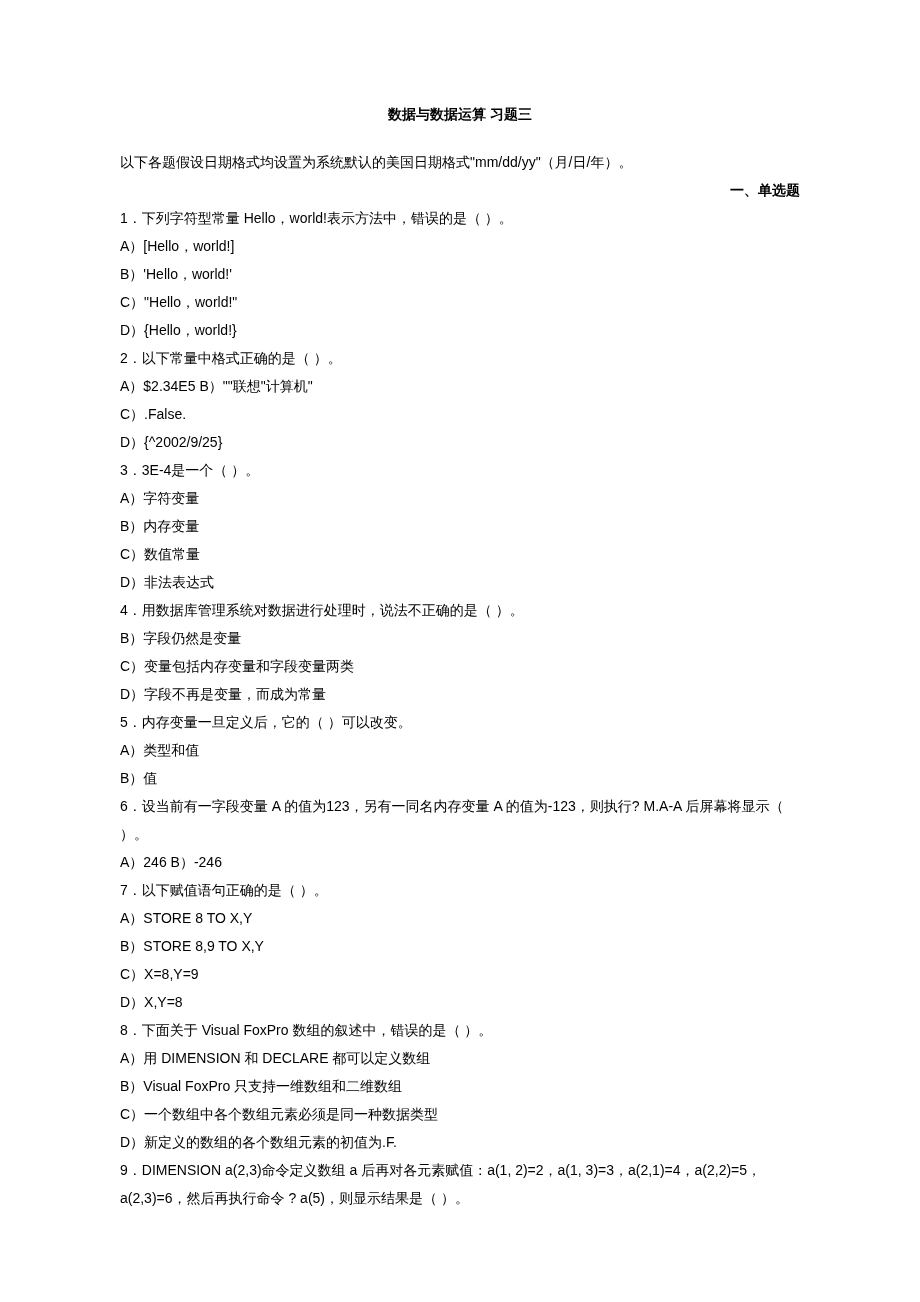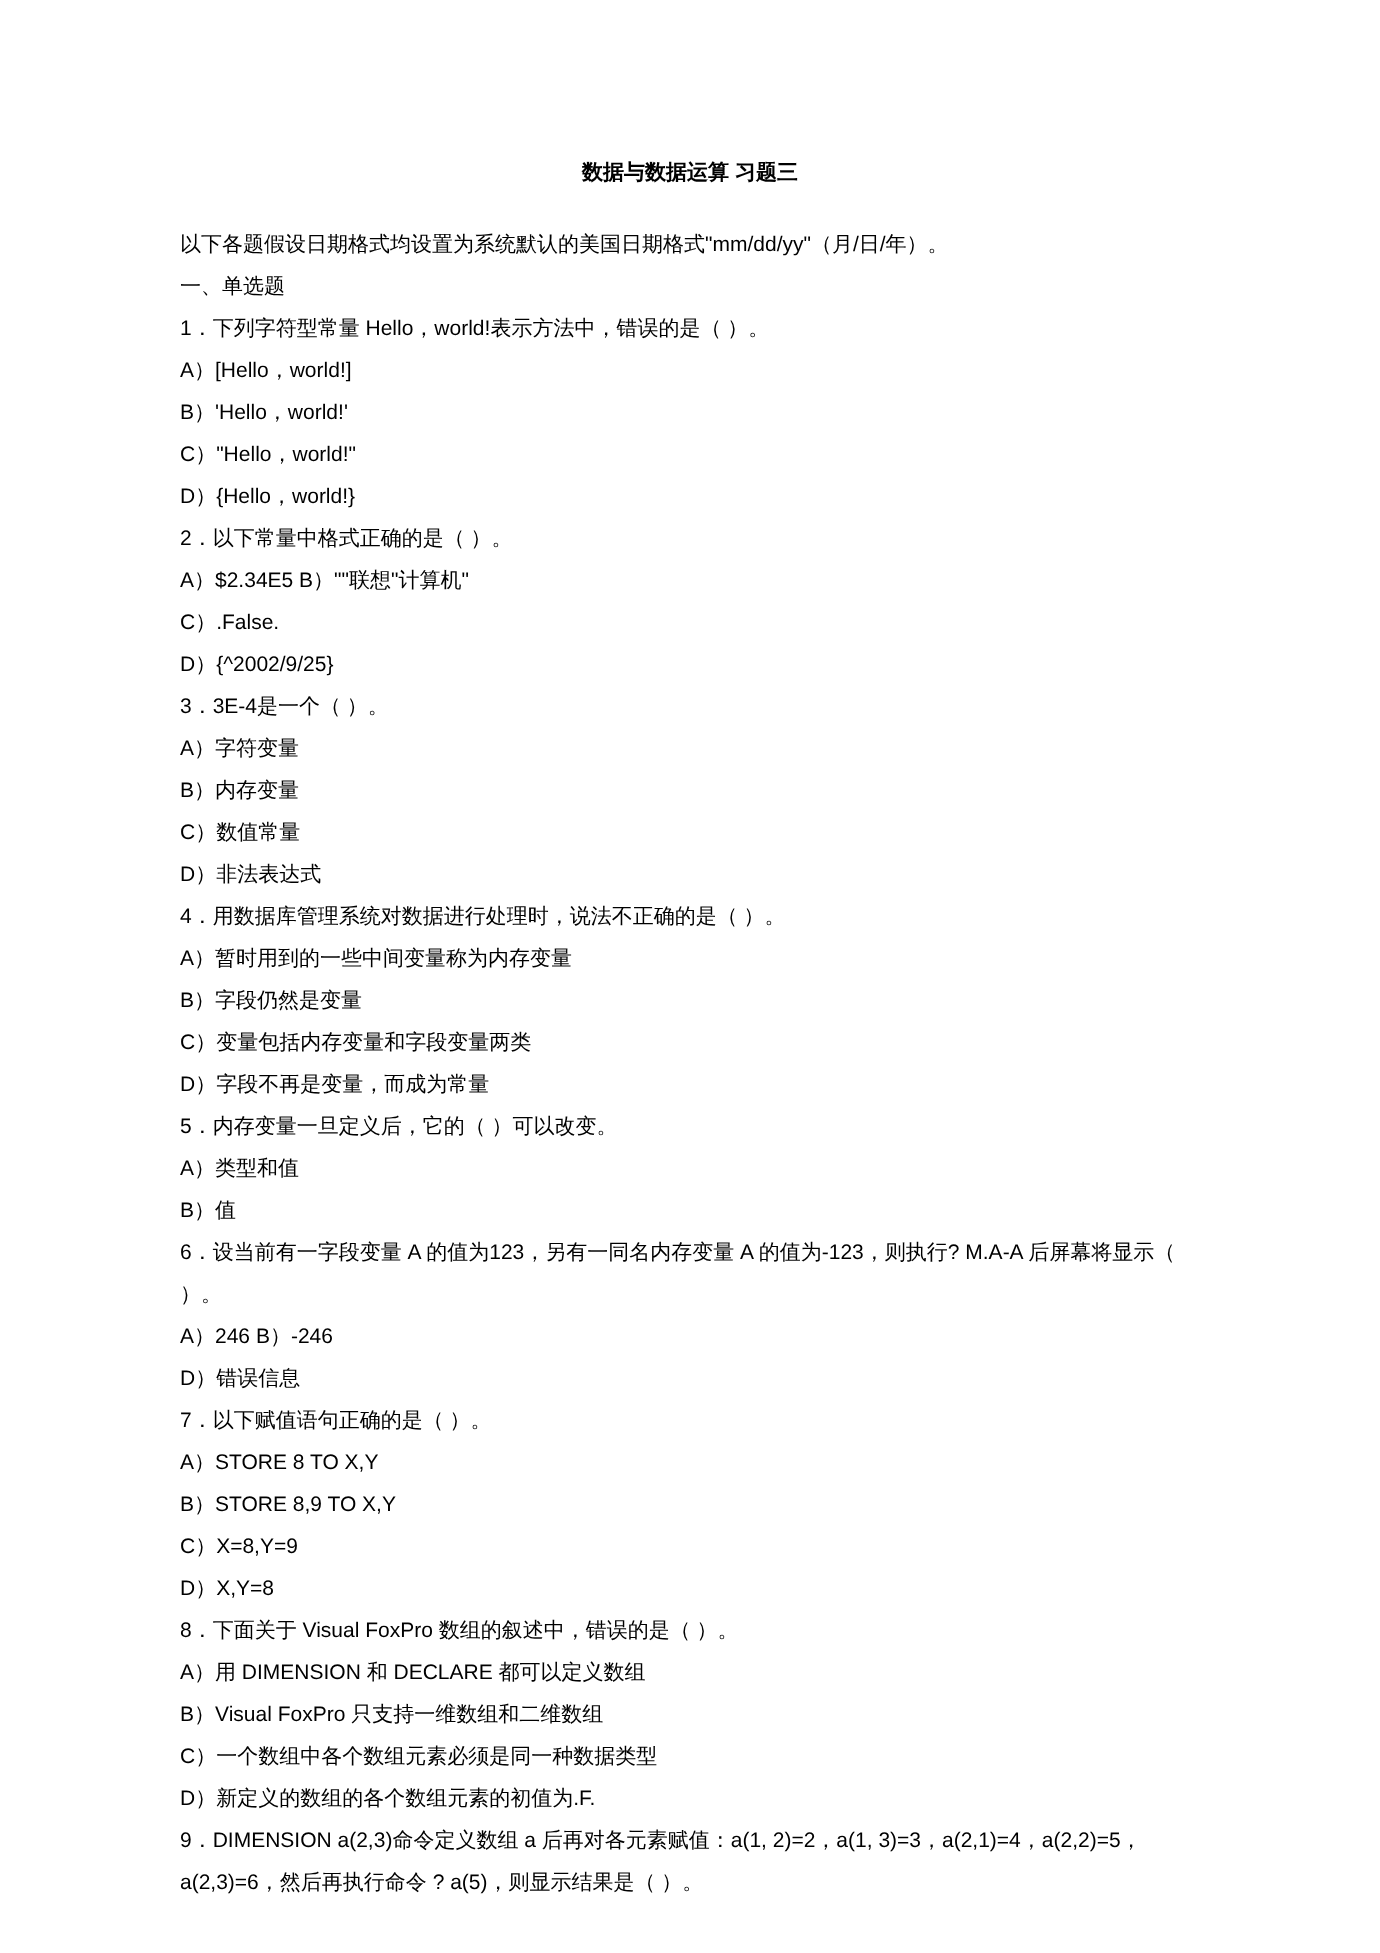--- a/index.html
+++ b/index.html
@@ -17,21 +17,22 @@
       text-align: center;
       font-weight: bold;
       font-size: 14px;
       margin-bottom: 20px;
     }
     .line {
       margin: 0;
       padding: 0;
     }
     .bold {
-      font-weight: normal;
+      font-weight: bold;
+      text-align: right;
     }
   </style>
 </head>
 <body>
 
 <div class="title">数据与数据运算  习题三</div>
 <p class="line">以下各题假设日期格式均设置为系统默认的美国日期格式"mm/dd/yy"（月/日/年）。</p>
 <p class="line bold">一、单选题</p>
 
 <div id="questions-container">
@@ -43,30 +44,28 @@
     <p class="line">2．以下常量中格式正确的是（  ）。</p>
     <p class="line">A）$2.34E5 B）""联想"计算机"</p>
     <p class="line">C）.False.</p>
     <p class="line">D）{^2002/9/25}</p>
     <p class="line">3．3E-4是一个（  ）。</p>
     <p class="line">A）字符变量</p>
     <p class="line">B）内存变量</p>
     <p class="line">C）数值常量</p>
     <p class="line">D）非法表达式</p>
     <p class="line">4．用数据库管理系统对数据进行处理时，说法不正确的是（  ）。</p>
-    <p class="line">A）暂时用到的一些中间变量称为内存变量</p>
     <p class="line">B）字段仍然是变量</p>
     <p class="line">C）变量包括内存变量和字段变量两类</p>
     <p class="line">D）字段不再是变量，而成为常量</p>
     <p class="line">5．内存变量一旦定义后，它的（  ）可以改变。</p>
     <p class="line">A）类型和值</p>
     <p class="line">B）值</p>
     <p class="line">6．设当前有一字段变量 A 的值为123，另有一同名内存变量 A 的值为-123，则执行? M.A-A 后屏幕将显示（  ）。</p>
     <p class="line">A）246 B）-246</p>
-    <p class="line">D）错误信息</p>
     <p class="line">7．以下赋值语句正确的是（  ）。</p>
     <p class="line">A）STORE 8 TO X,Y</p>
     <p class="line">B）STORE 8,9 TO X,Y</p>
     <p class="line">C）X=8,Y=9</p>
     <p class="line">D）X,Y=8</p>
     <p class="line">8．下面关于 Visual FoxPro 数组的叙述中，错误的是（  ）。</p>
     <p class="line">A）用 DIMENSION 和 DECLARE 都可以定义数组</p>
     <p class="line">B）Visual FoxPro 只支持一维数组和二维数组</p>
     <p class="line">C）一个数组中各个数组元素必须是同一种数据类型</p>
     <p class="line">D）新定义的数组的各个数组元素的初值为.F.</p>

